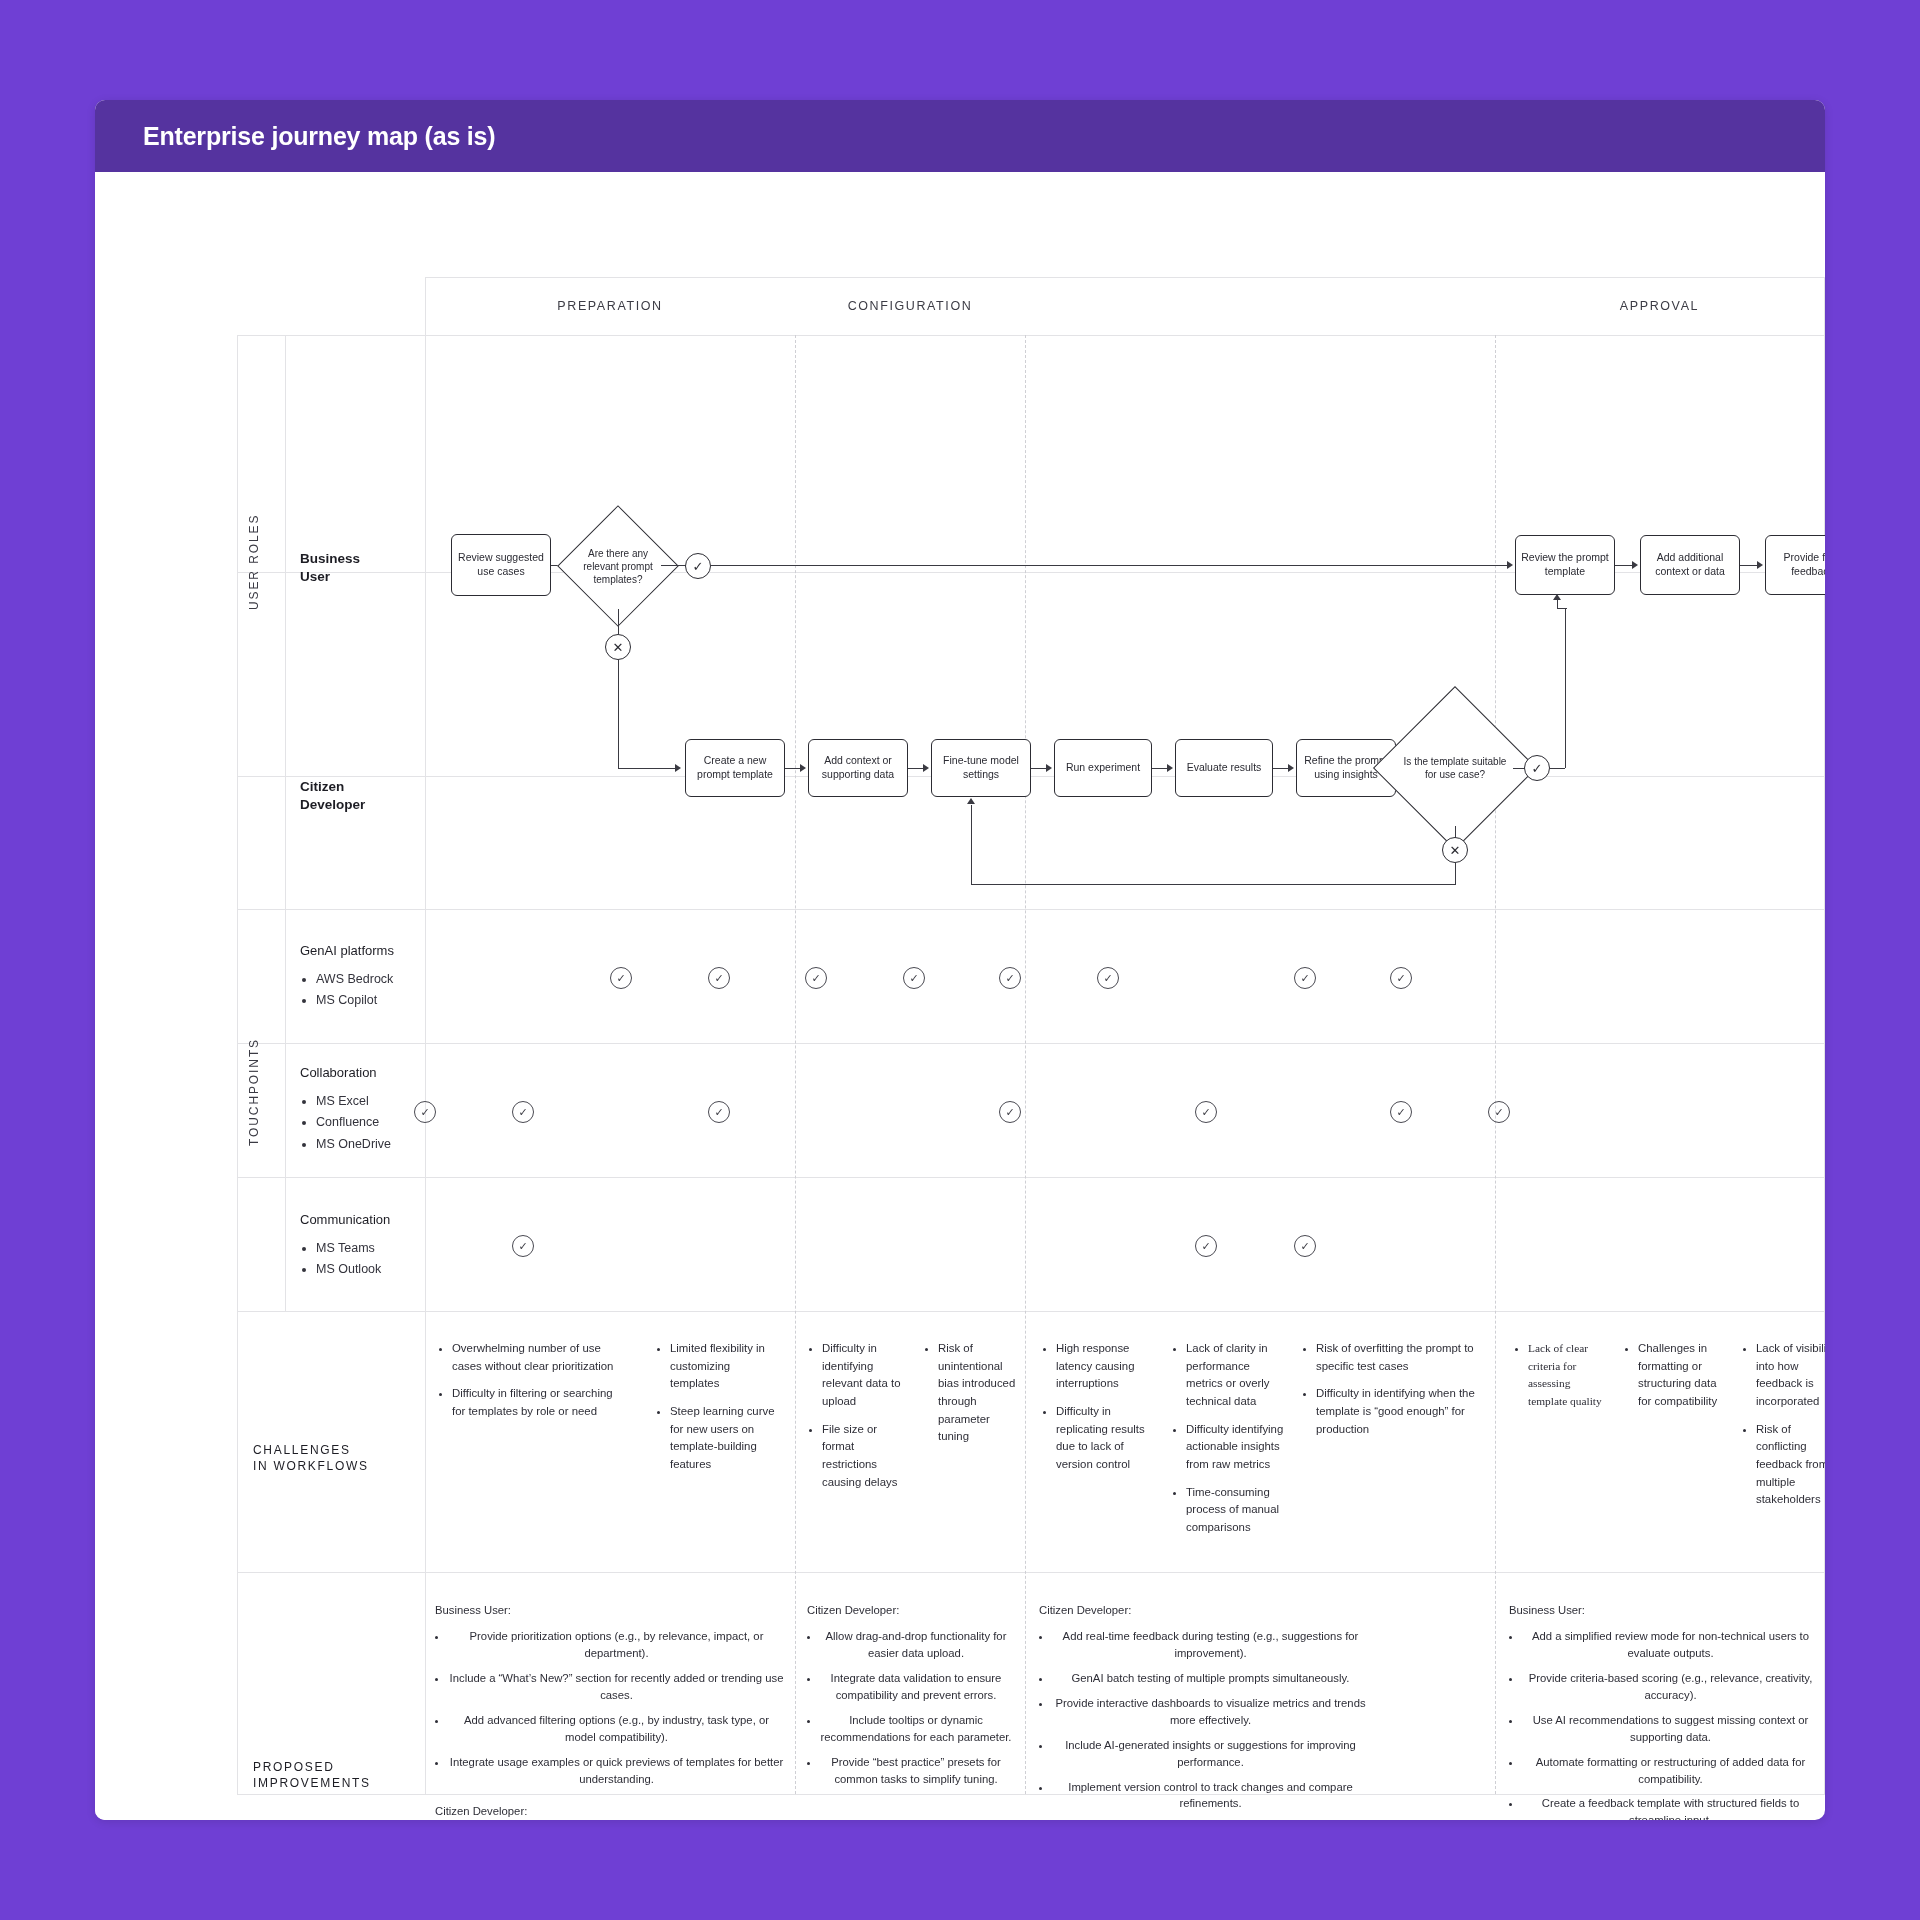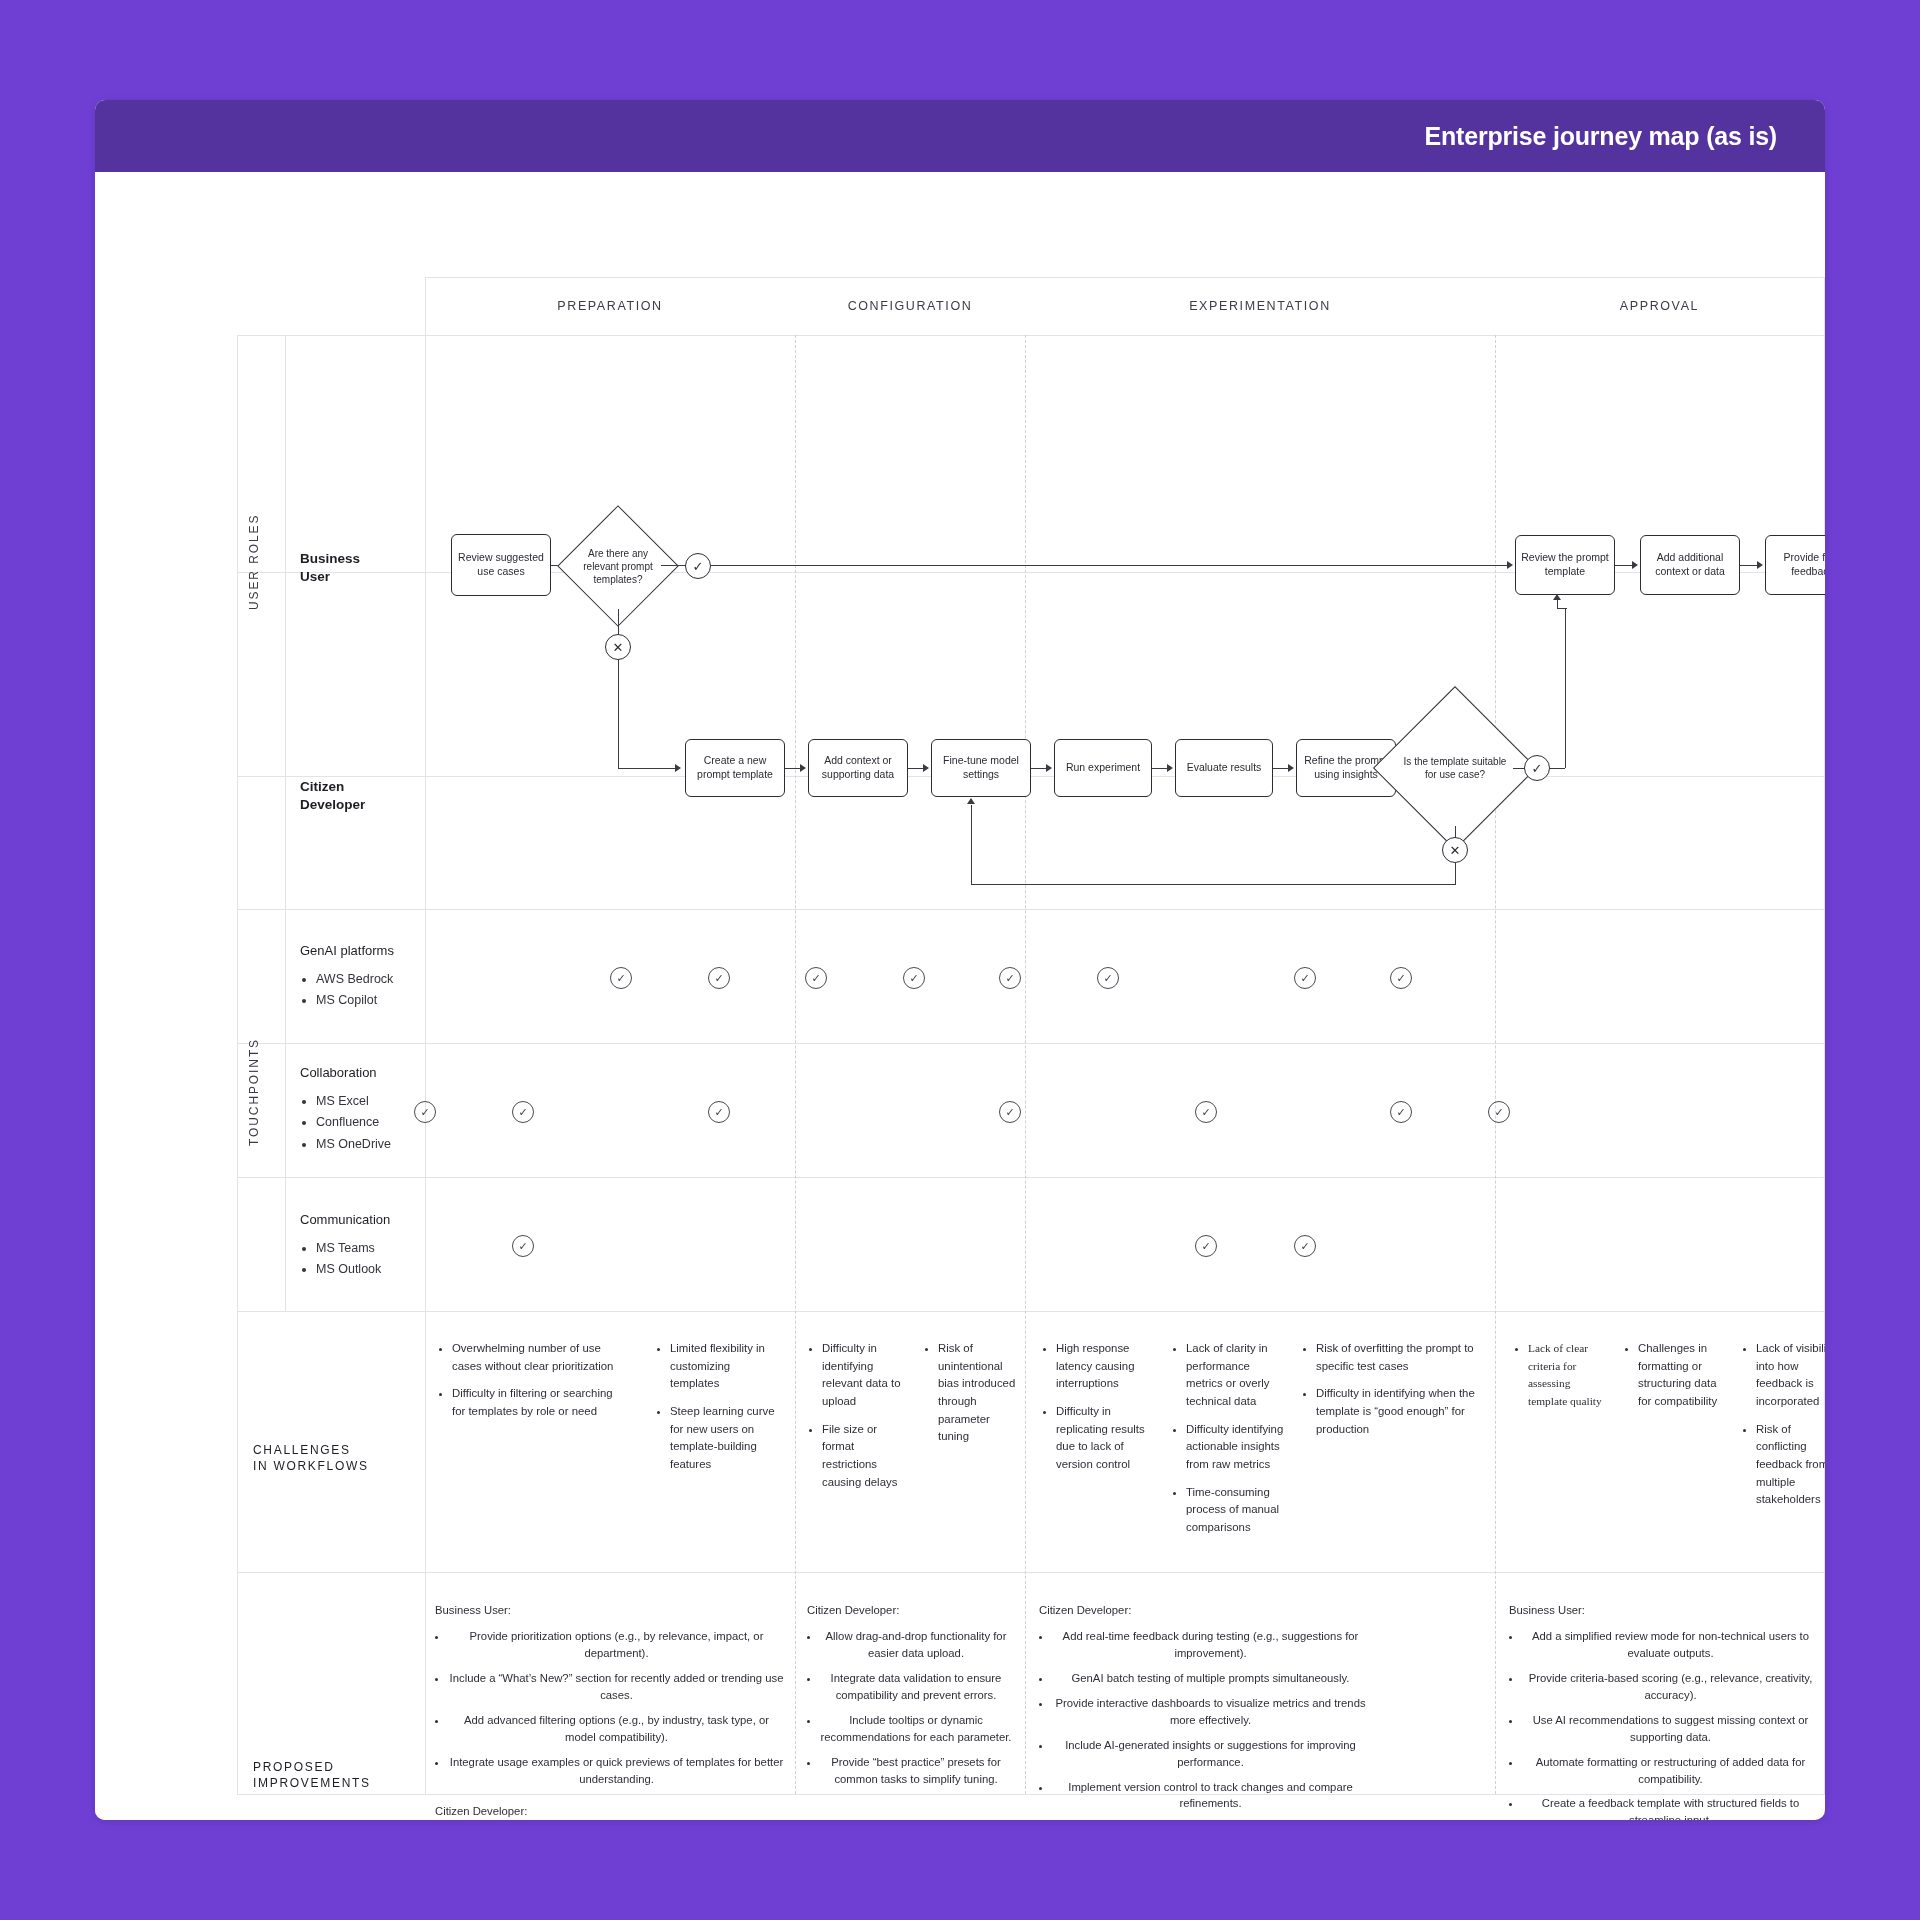--- a/index.html
+++ b/index.html
@@ -18,21 +18,20 @@
     background:#ffffff;
     border-radius:10px;
     overflow:hidden;
     box-shadow:0 2px 10px rgba(0,0,0,.12);
   }
   .card-header {
     height:72px;
     background:#55339f;
     display:flex; align-items:center;
     padding:0 48px;
-    justify-content:flex-end;
   }
   .card-header h1 {
     margin:0; color:#fff;
     font-size:25px; font-weight:bold;
     letter-spacing:-.2px;
   }
   .board { position:relative; width:1372px; height:1648px; background:#fff; }
 
   
   .grid-line { position:absolute; background:#e3e3e6; }
@@ -171,23 +170,20 @@
 
     <div class="phase-sep" style="left:700px; top:163px; height:1459px;"></div>
     <div class="phase-sep" style="left:930px; top:163px; height:1459px;"></div>
     <div class="phase-sep" style="left:1400px; top:163px; height:1459px;"></div>
 
     <div class="phase-head" style="left:330px; width:370px;">
       <span>PREPARATION</span>
     </div>
     <div class="phase-head" style="left:700px; width:230px;">
       <span>CONFIGURATION</span>
-    </div>
-    <div class="phase-head" style="left:930px; width:470px;">
-      <span>EXPERIMENTATION</span>
     </div>
     <div class="phase-head" style="left:1400px; width:329px;">
       <span>APPROVAL</span>
     </div>
 
     <div class="section-label" style="left:152px; top:330px; height:120px;">USER ROLES</div>
     <div class="section-label" style="left:152px; top:855px; height:130px;">TOUCHPOINTS</div>
 
     <div class="row-label light" style="left:158px; top:1270px; width:160px;">
       <div>CHALLENGES</div>

